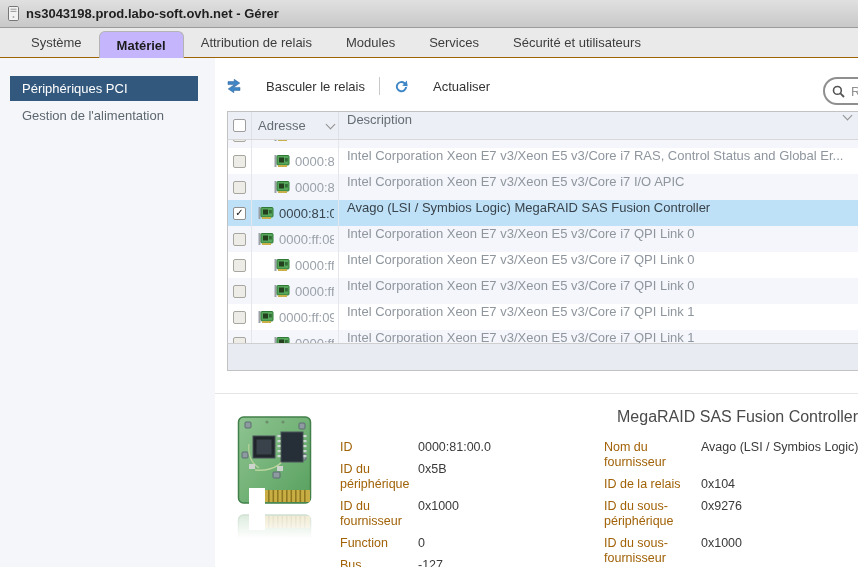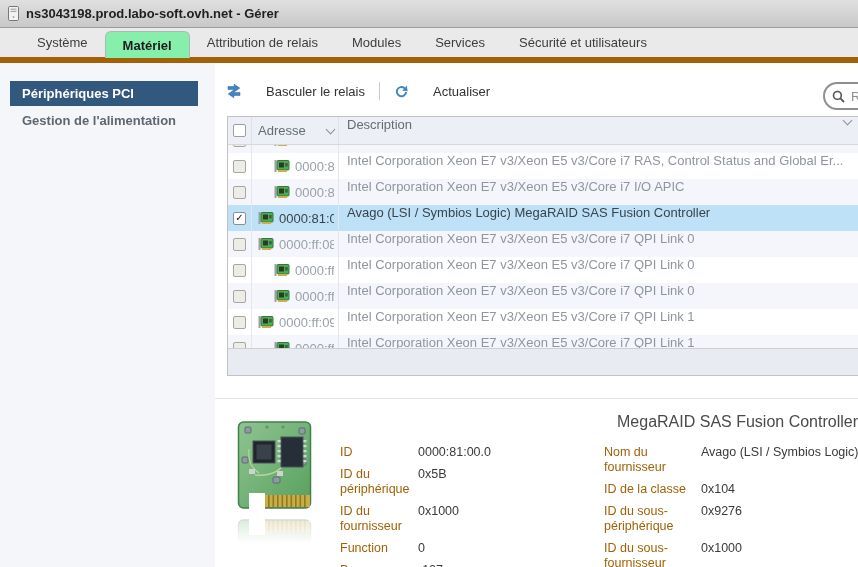--- a/index.html
+++ b/index.html
@@ -6,29 +6,29 @@
   body{
     width:858px;height:567px;position:relative;overflow:hidden;
     font-family:"Liberation Sans","DejaVu Sans",sans-serif;background:#fff;
     -webkit-font-smoothing:antialiased;
   }
   
   .titlebar{height:27px;background:linear-gradient(#e0e0e0,#c8c8c8);border-bottom:1px solid #9b9b9b;
     display:flex;align-items:center;padding:0 8px;gap:7px;}
   .titlebar .t{font-size:13px;font-weight:bold;color:#1f1f1f;}
   
-  .tabbar{height:29px;background:#eaeaea;border-bottom:6px solid #a16207;display:flex;
-    align-items:stretch;padding-left:20px;position:relative;}
+  .tabbar{height:29px;background:#eaeaea;border-bottom:1px solid #a16207;display:flex;
+    align-items:stretch;padding-left:14px;position:relative;}
   .tab{display:flex;align-items:center;padding:0 17px;font-size:13px;color:#3d3d3d;cursor:pointer;}
-  .tab.active{background:#86efac;border:1px solid #b4b4b4;border-bottom:none;border-radius:6px 6px 0 0;
+  .tab.active{background:#c4b5fd;border:1px solid #b4b4b4;border-bottom:none;border-radius:6px 6px 0 0;
     font-weight:bold;margin-top:3px;margin-bottom:-1px;color:#1c1c1c;z-index:2;}
   
   .main{display:flex;height:510px;}
   .sidebar{width:215px;flex:none;background:#f5f6fa;padding-top:18px;box-sizing:border-box;}
-  .side-item{margin:0 17px 2px 10px;padding:5px 12px;font-size:13px;font-weight:bold;color:#5d6770;cursor:pointer;}
+  .side-item{margin:0 17px 2px 10px;padding:5px 12px;font-size:13px;font-weight:normal;color:#5d6770;cursor:pointer;}
   .side-item.active{background:#33587e;color:#fff;}
   .content{flex:1;min-width:0;position:relative;background:#fff;}
   
   .toolbar{position:absolute;top:18px;left:7px;display:flex;align-items:center;font-size:13px;color:#333;}
   .tbtn{display:flex;align-items:center;gap:24px;cursor:pointer;padding:2px 4px;}
   .tsep{width:1px;height:18px;background:#c9c9c9;margin:0 10px;}
   .search{position:absolute;top:19px;left:608px;width:86px;height:24px;border:2px solid #8f8f8f;
     border-radius:15px;display:flex;align-items:center;padding-left:7px;gap:4px;background:#fff;box-sizing:content-box;}
   .search input{border:none;outline:none;font-size:13px;color:#888;width:50px;background:transparent;font-family:inherit;}
   .search input::placeholder{color:#909090;opacity:1;}
@@ -445,21 +445,21 @@
                 <div class="lbl">Bus</div>
                 <div class="val">-127</div>
               </div>
             </div>
           <div class="d-col right">
               <div class="pair">
                 <div class="lbl">Nom du fournisseur</div>
                 <div class="val">Avago (LSI / Symbios Logic)</div>
               </div>
               <div class="pair">
-                <div class="lbl">ID de la classe</div>
+                <div class="lbl">ID de la relais</div>
                 <div class="val">0x104</div>
               </div>
               <div class="pair">
                 <div class="lbl">ID du sous-périphérique</div>
                 <div class="val">0x9276</div>
               </div>
               <div class="pair">
                 <div class="lbl">ID du sous-fournisseur</div>
                 <div class="val">0x1000</div>
               </div>

